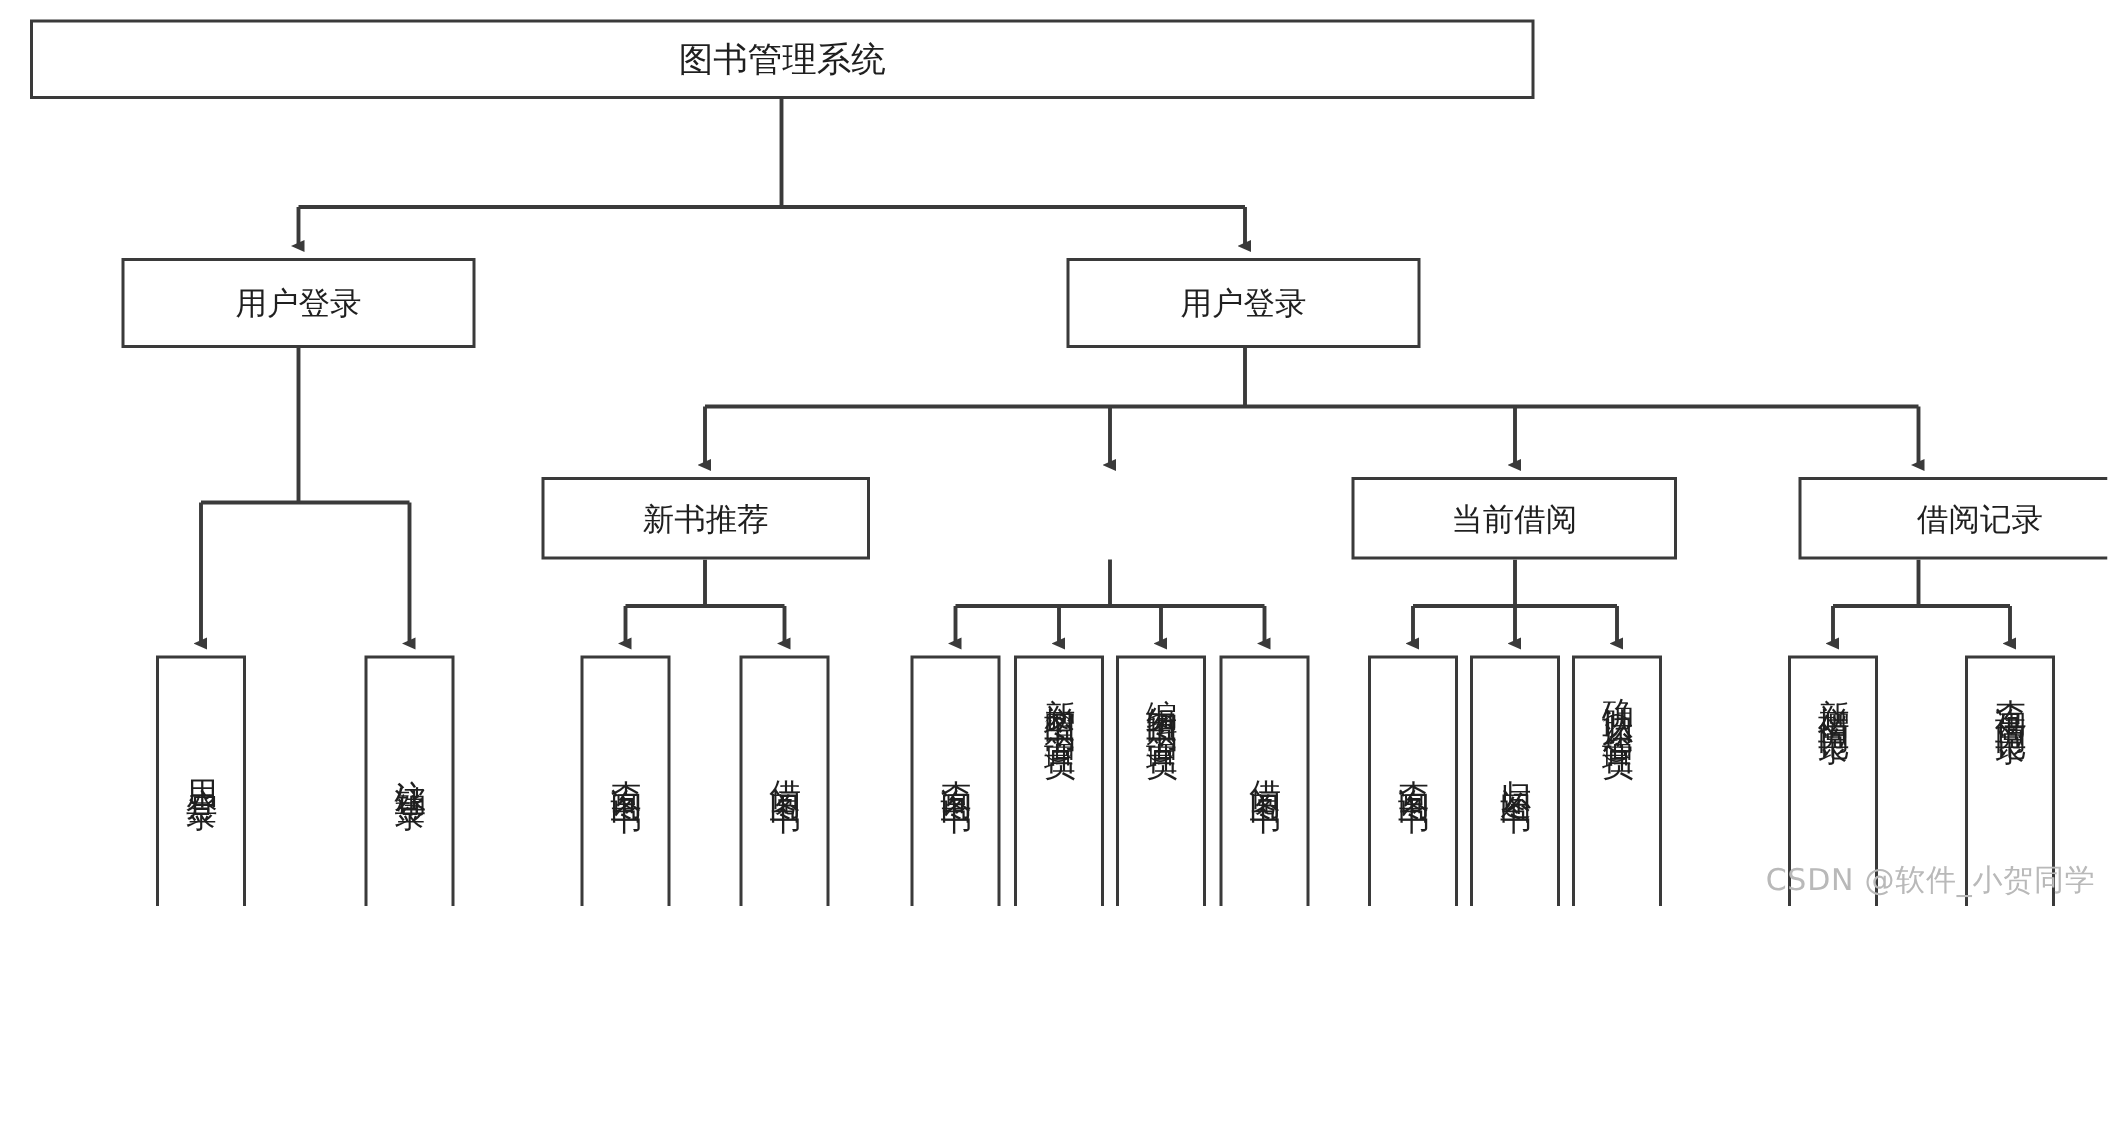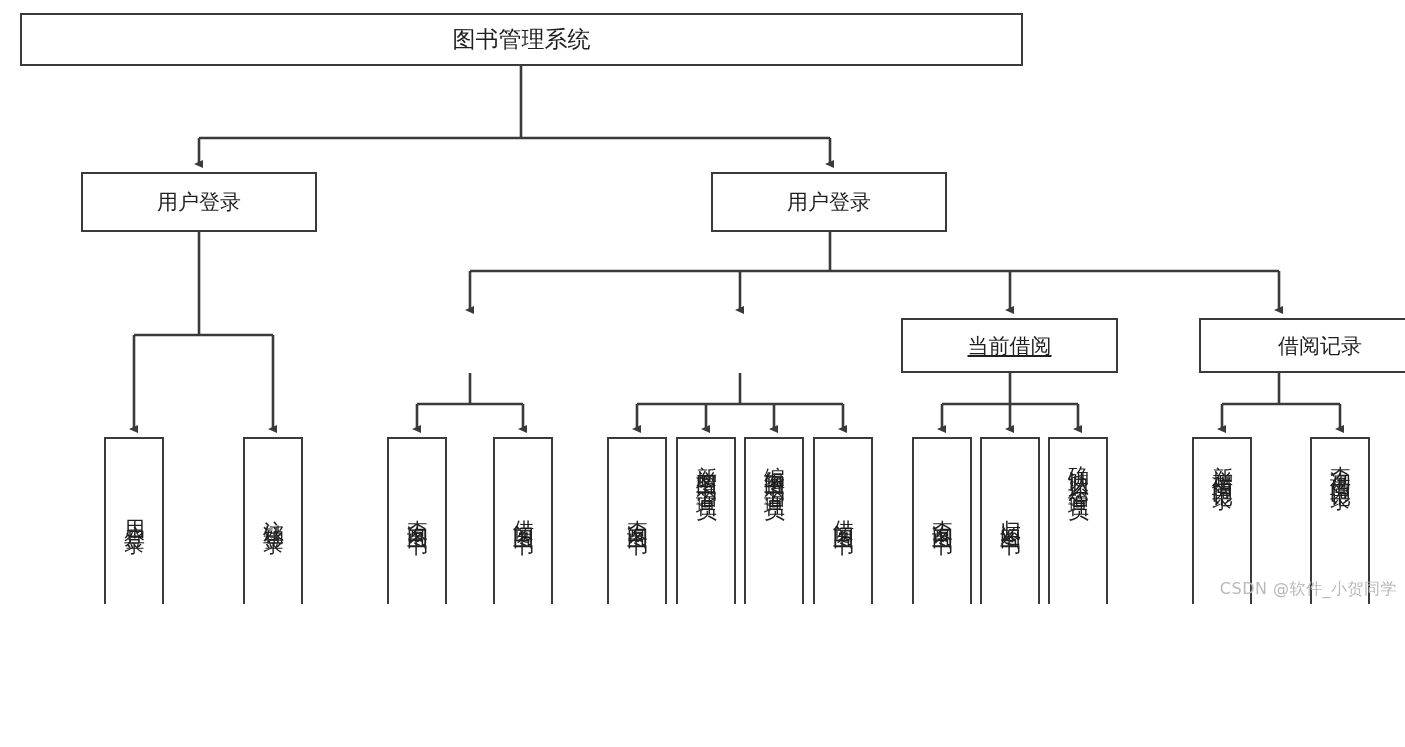--- a/index.html
+++ b/index.html
@@ -61,21 +61,21 @@
     white-space: nowrap;
     display: block;
   }
   .leaf-short .vlabel {
     margin-top: 54px;
   }
   .watermark {
     position: absolute;
     right: 8px;
     bottom: 4px;
-    font-size: 16px;
+    font-size: 20px;
     color: #b9b9b9;
     letter-spacing: 0.5px;
     white-space: nowrap;
   }
 </style>
 </head>
 <body>
 
 <div id="canvas">
 
@@ -134,21 +134,24 @@
     <span>图书管理系统</span>
   </div>
 
   <div class="node level2" style="left:81px; top:172px; width:236px; height:60px;">
     <span>用户登录</span>
   </div>
   <div class="node level2" style="left:711px; top:172px; width:236px; height:60px;">
     <span>用户登录</span>
   </div>
 
-  <div class="node level3" style="left:901px; top:318px; width:217px; height:55px;text-decoration:underline;">
+  <div class="node level3" style="left:361px; top:318px; width:219px; height:55px;">
+    <span>新书推荐</span>
+  </div>
+  <div class="node level3" style="left:901px; top:318px; width:217px; height:55px;">
     <span>当前借阅</span>
   </div>
   <div class="node level3" style="left:1199px; top:318px; width:218px; height:55px;padding-left:24px;">
     <span>借阅记录</span>
   </div>
 
   <div class="node leaf leaf-short" style="left:104px; top:437px; width:60px; height:298px;">
     <span class="vlabel">用户登录</span>
   </div>
   <div class="node leaf leaf-short" style="left:243px; top:437px; width:60px; height:298px;">

